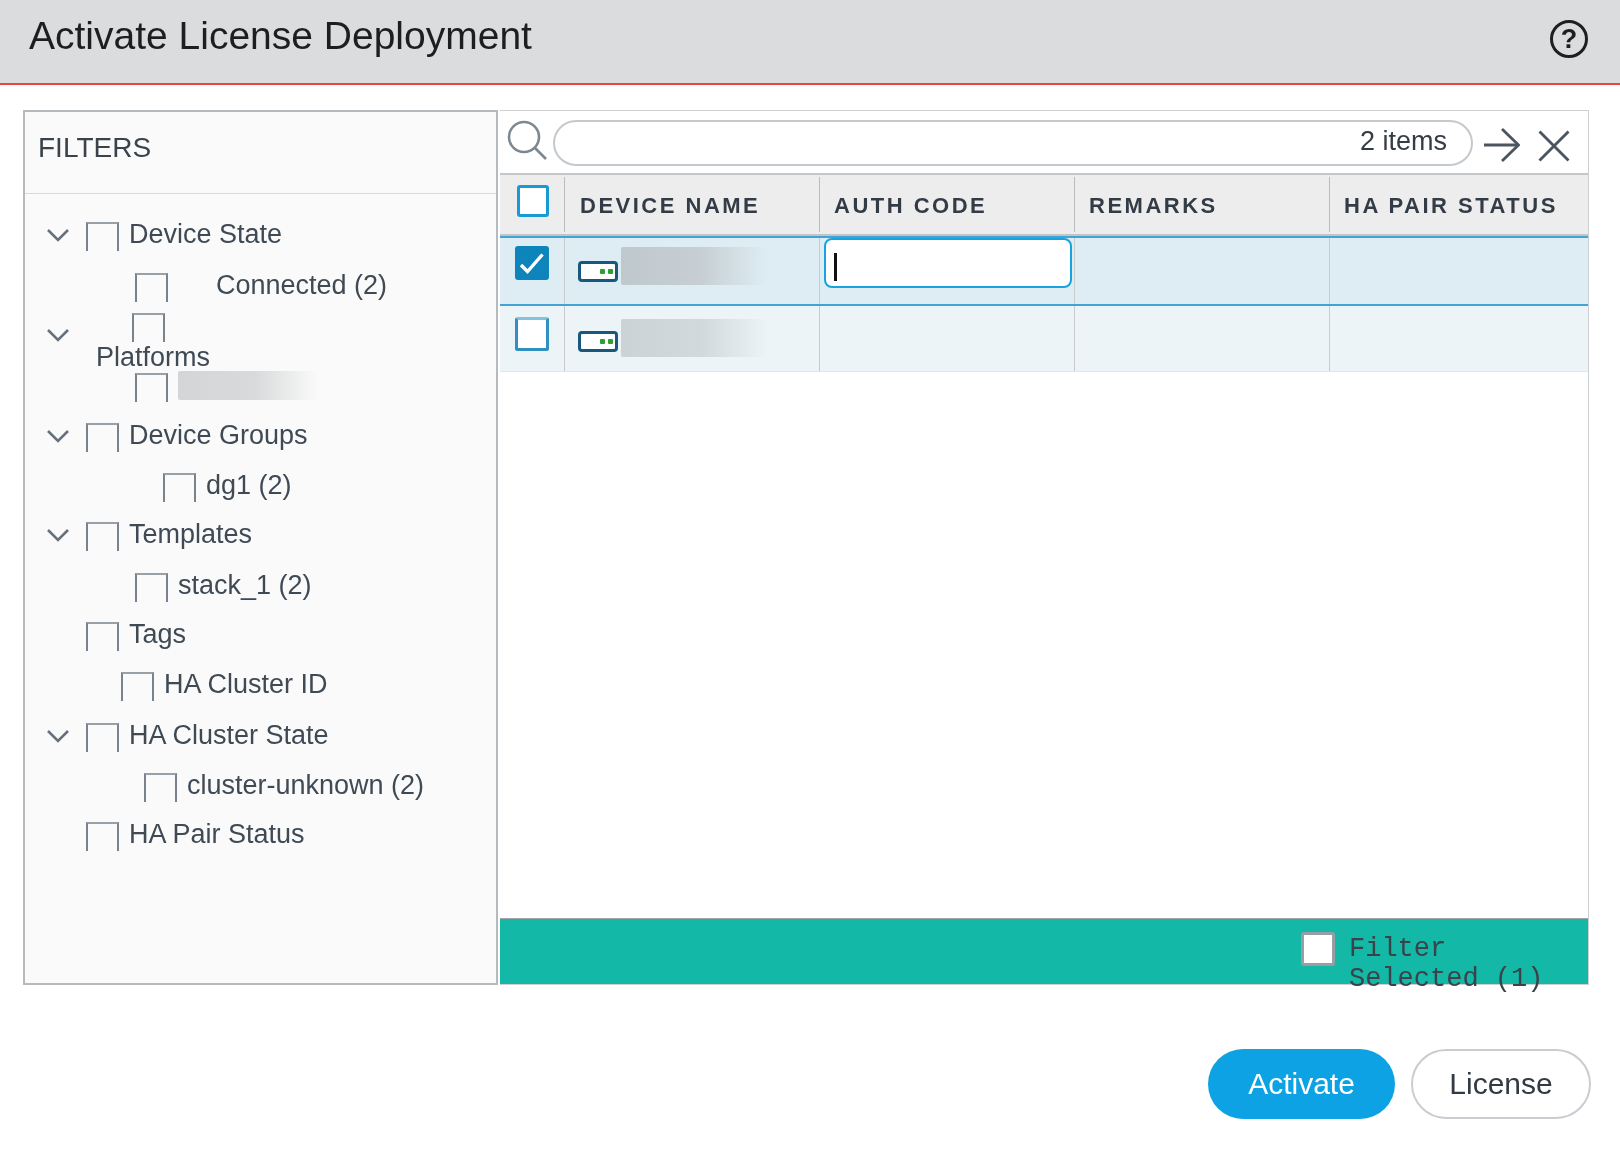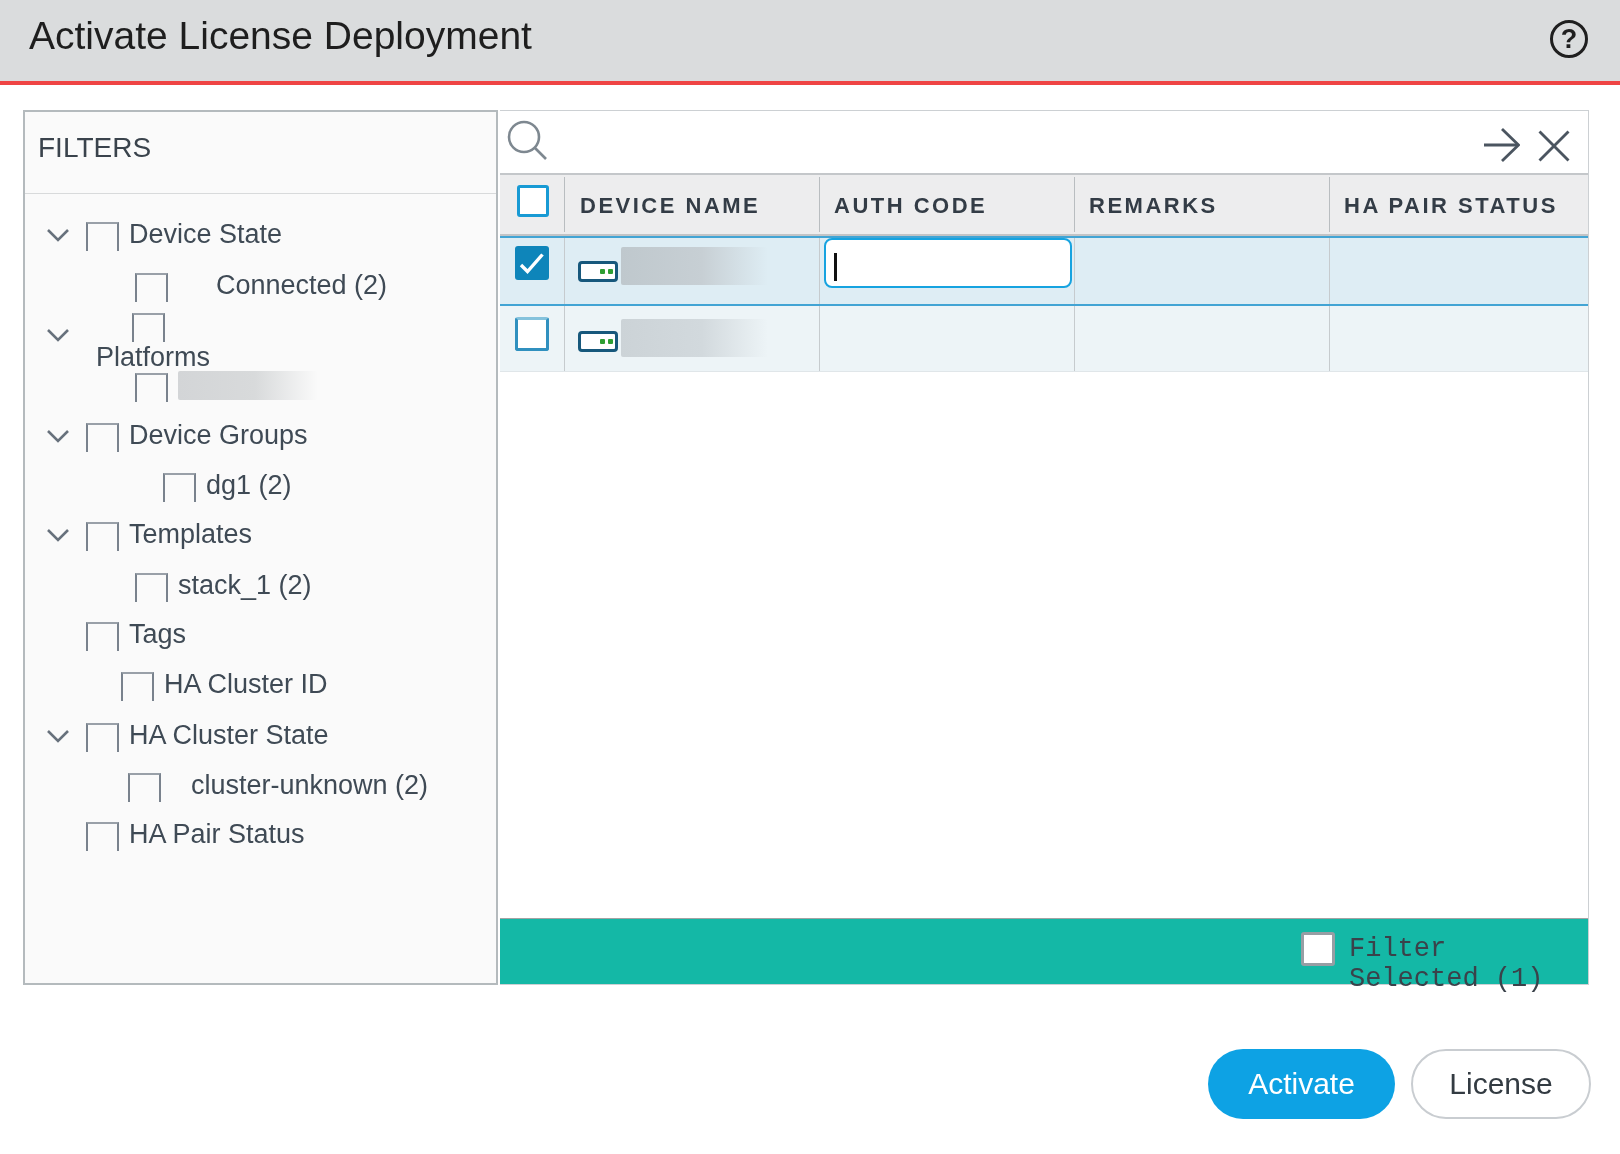--- a/index.html
+++ b/index.html
@@ -1,21 +1,21 @@
 <!DOCTYPE html>
 <html><head>
 <meta charset="utf-8">
 <style>
   * { margin:0; padding:0; box-sizing:border-box; }
   html,body { width:1620px; height:1154px; background:#fff; font-family:"Liberation Sans", sans-serif; }
   #page { position:relative; width:1620px; height:1154px; overflow:hidden; }
   .abs { position:absolute; }
 
   
-  #hdr { left:0; top:0; width:1620px; height:85px; background:#dadcdd; border-bottom:4px solid #ef4444; }
+  #hdr { left:0; top:0; width:1620px; height:85px; background:#dadcdd; border-bottom:2px solid #ef4444; }
   #hdr .title { position:absolute; left:29px; top:14px; font-size:39px; color:#1e1e1e; }
 
   
   #lpanel { left:23px; top:110px; width:475px; height:875px; background:#fafafa; border:2px solid #b4babd; }
   #lpanel .ftitle { position:absolute; left:13px; top:20px; font-size:28px; color:#3a434c; }
   #lpanel .divider { position:absolute; left:0; top:81px; width:100%; height:1px; background:#d8dadb; }
   .trow { position:absolute; height:50px; display:flex; align-items:center; }
   .chk { width:33px; height:29px; border:2.5px solid #79828d; border-top-color:#99a0a8; border-bottom:none; background:transparent; flex:0 0 auto; margin-top:4px; }
   .tlabel { font-size:27px; color:#3f4a55; margin-left:10px; white-space:nowrap; }
   .chev { position:absolute; width:24px; height:14px; }
@@ -125,37 +125,40 @@
         <div class="tlabel">HA Cluster ID</div>
       </div>
 
     <svg class="chev" style="left:21px; top:617px;" viewBox="0 0 24 14">
         <path d="M2 2 L12 12 L22 2" fill="none" stroke="#67717c" stroke-width="2.6"></path>
       </svg>
     <div class="trow" style="left:61px; top:598px;">
         <div class="chk"></div>
         <div class="tlabel">HA Cluster State</div>
       </div>
-    <div class="trow" style="left:103px; top:648px;gap:20px;">
+    <div class="trow" style="left:119px; top:648px;">
         <div class="chk"></div>
         <div class="tlabel">cluster-unknown (2)</div>
       </div>
 
     <div class="trow" style="left:61px; top:697px;">
         <div class="chk"></div>
         <div class="tlabel">HA Pair Status</div>
       </div>
   </div>
 
   <div id="rpanel" class="abs">
     <div id="searchrow">
       <svg class="abs" style="left:3px; top:6px;" width="48" height="48" viewBox="0 0 48 48">
         <circle cx="21" cy="20" r="15" fill="none" stroke="#7e8890" stroke-width="2.6"></circle>
         <line x1="32" y1="31" x2="43" y2="42" stroke="#7e8890" stroke-width="2.6"></line>
       </svg>
+      <div id="pill">
+          <div class="count">2 items</div>
+        </div>
       <svg class="abs" style="left:984px; top:17px;" width="36" height="34" viewBox="0 0 36 34">
         <line x1="0" y1="17" x2="33" y2="17" stroke="#4b5560" stroke-width="2.8"></line>
         <path d="M18 1 L34.5 17 L18 33" fill="none" stroke="#4b5560" stroke-width="2.8"></path>
       </svg>
       <svg class="abs" style="left:1038px; top:19px;" width="32" height="32" viewBox="0 0 32 32">
         <line x1="1.5" y1="1.5" x2="30.5" y2="30.5" stroke="#4b5560" stroke-width="2.8"></line>
         <line x1="30.5" y1="1.5" x2="1.5" y2="30.5" stroke="#4b5560" stroke-width="2.8"></line>
       </svg>
     </div>
 

